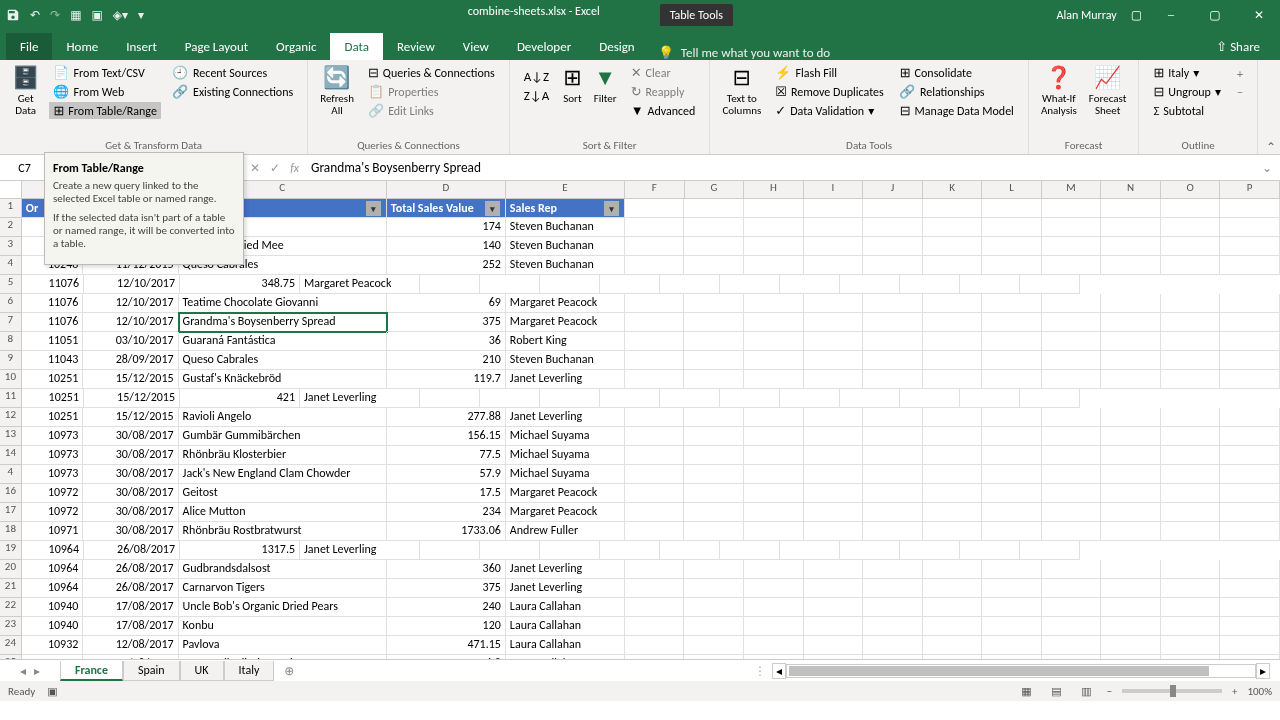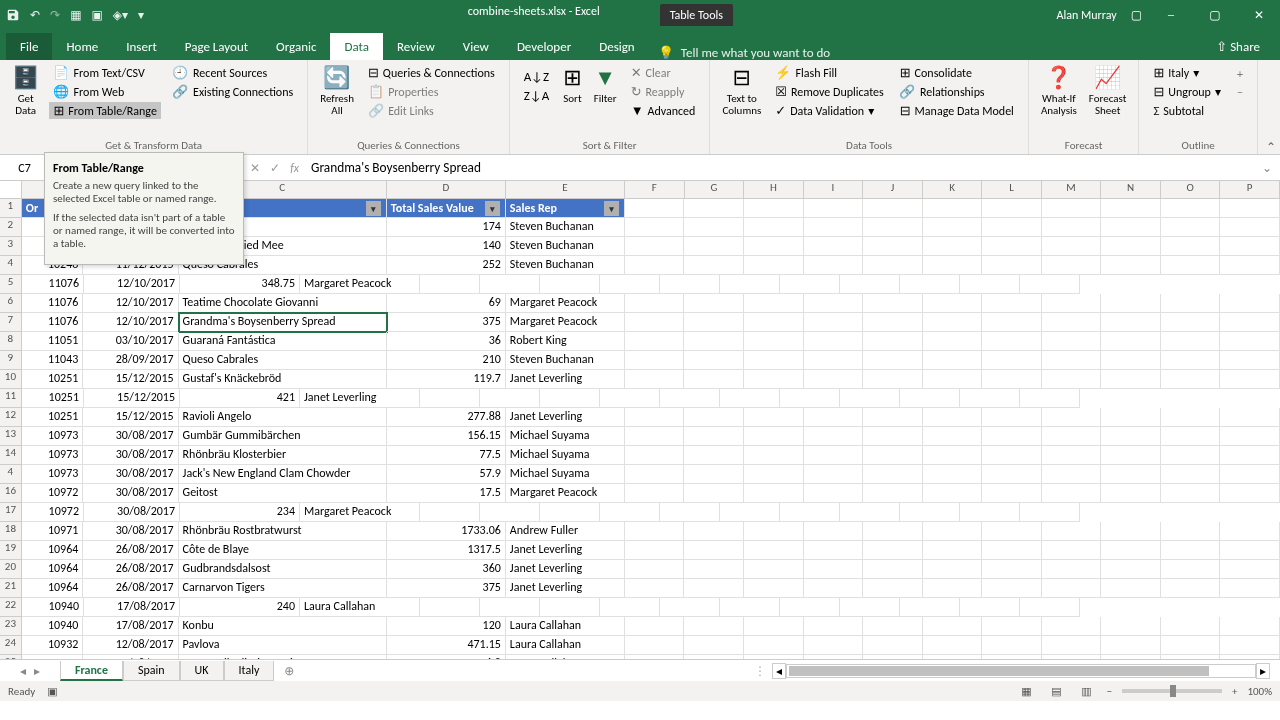--- a/index.html
+++ b/index.html
@@ -645,20 +645,21 @@
         <div class="cell" style="width:60px"></div>
         <div class="cell" style="width:60px"></div>
         <div class="cell" style="width:60px"></div>
         <div class="cell" style="width:60px"></div>
         <div class="cell" style="width:60px"></div>
       </div>
       <div class="row">
         <div class="row-h">17</div>
         <div class="cell num" style="width:62px">10972</div>
         <div class="cell num" style="width:96px">30/08/2017</div>
+        <div class="cell" style="width:210px">Alice Mutton</div>
         <div class="cell num" style="width:120px">234</div>
         <div class="cell" style="width:120px">Margaret Peacock</div>
         <div class="cell" style="width:60px"></div>
         <div class="cell" style="width:60px"></div>
         <div class="cell" style="width:60px"></div>
         <div class="cell" style="width:60px"></div>
         <div class="cell" style="width:60px"></div>
         <div class="cell" style="width:60px"></div>
         <div class="cell" style="width:60px"></div>
         <div class="cell" style="width:60px"></div>
@@ -682,21 +683,20 @@
         <div class="cell" style="width:60px"></div>
         <div class="cell" style="width:60px"></div>
         <div class="cell" style="width:60px"></div>
         <div class="cell" style="width:60px"></div>
         <div class="cell" style="width:60px"></div>
       </div>
       <div class="row">
         <div class="row-h">19</div>
         <div class="cell num" style="width:62px">10964</div>
         <div class="cell num" style="width:96px">26/08/2017</div>
-        <div class="cell" style="width:210px">Côte de Blaye</div>
         <div class="cell num" style="width:120px">1317.5</div>
         <div class="cell" style="width:120px">Janet Leverling</div>
         <div class="cell" style="width:60px"></div>
         <div class="cell" style="width:60px"></div>
         <div class="cell" style="width:60px"></div>
         <div class="cell" style="width:60px"></div>
         <div class="cell" style="width:60px"></div>
         <div class="cell" style="width:60px"></div>
         <div class="cell" style="width:60px"></div>
         <div class="cell" style="width:60px"></div>
@@ -739,20 +739,21 @@
         <div class="cell" style="width:60px"></div>
         <div class="cell" style="width:60px"></div>
         <div class="cell" style="width:60px"></div>
         <div class="cell" style="width:60px"></div>
         <div class="cell" style="width:60px"></div>
       </div>
       <div class="row">
         <div class="row-h">22</div>
         <div class="cell num" style="width:62px">10940</div>
         <div class="cell num" style="width:96px">17/08/2017</div>
+        <div class="cell" style="width:210px">Uncle Bob's Organic Dried Pears</div>
         <div class="cell num" style="width:120px">240</div>
         <div class="cell" style="width:120px">Laura Callahan</div>
         <div class="cell" style="width:60px"></div>
         <div class="cell" style="width:60px"></div>
         <div class="cell" style="width:60px"></div>
         <div class="cell" style="width:60px"></div>
         <div class="cell" style="width:60px"></div>
         <div class="cell" style="width:60px"></div>
         <div class="cell" style="width:60px"></div>
         <div class="cell" style="width:60px"></div>

